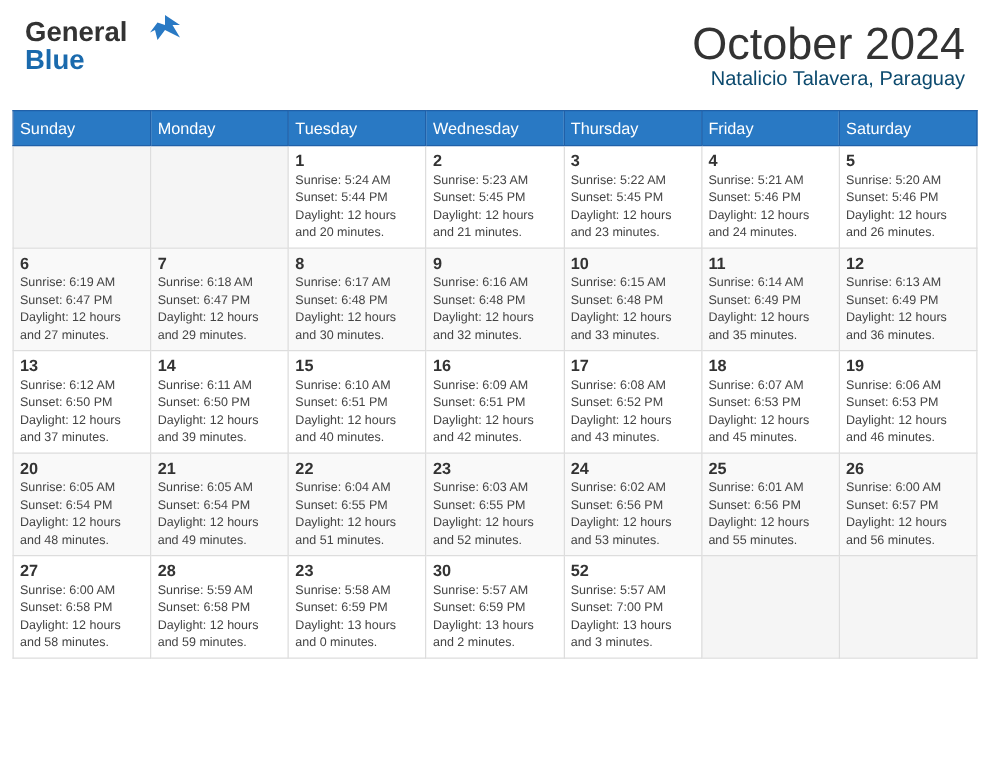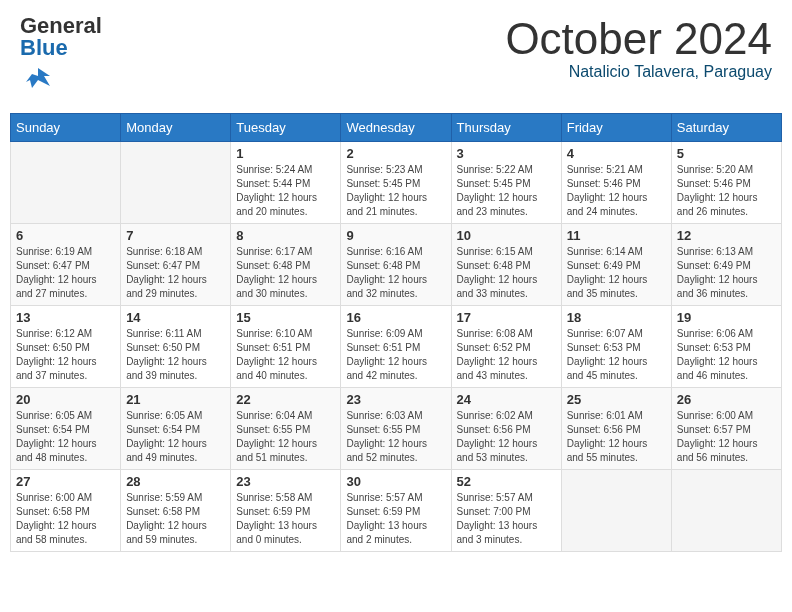--- a/index.html
+++ b/index.html
@@ -34,21 +34,21 @@
       flex-direction: column;
     }
     .logo-icon {
       margin-left: 4px;
       margin-top: -5px;
     }
     .title-block {
       text-align: right;
     }
     .month-title {
-      font-size: 44px;
+      font-size: 36px;
       font-weight: normal;
       color: #333;
       line-height: 1.1;
     }
     .location-title {
       font-size: 16px;
       color: #0c4a6e;
       font-weight: normal;
     }
     .calendar {
@@ -91,21 +91,20 @@
       line-height: 1.4;
     }
     .empty-cell {
       background: #f5f5f5 !important;
     }
     
     .logo-wrapper {
       display: flex;
       align-items: flex-start;
       gap: 12px;
-      flex-direction: column;
     }
   </style>
 </head>
 <body>
 
 <div class="header">
   <div class="logo-wrapper">
     <div class="logo-text-part">
       <span class="logo-general">General</span>
       <span class="logo-blue">Blue</span>

